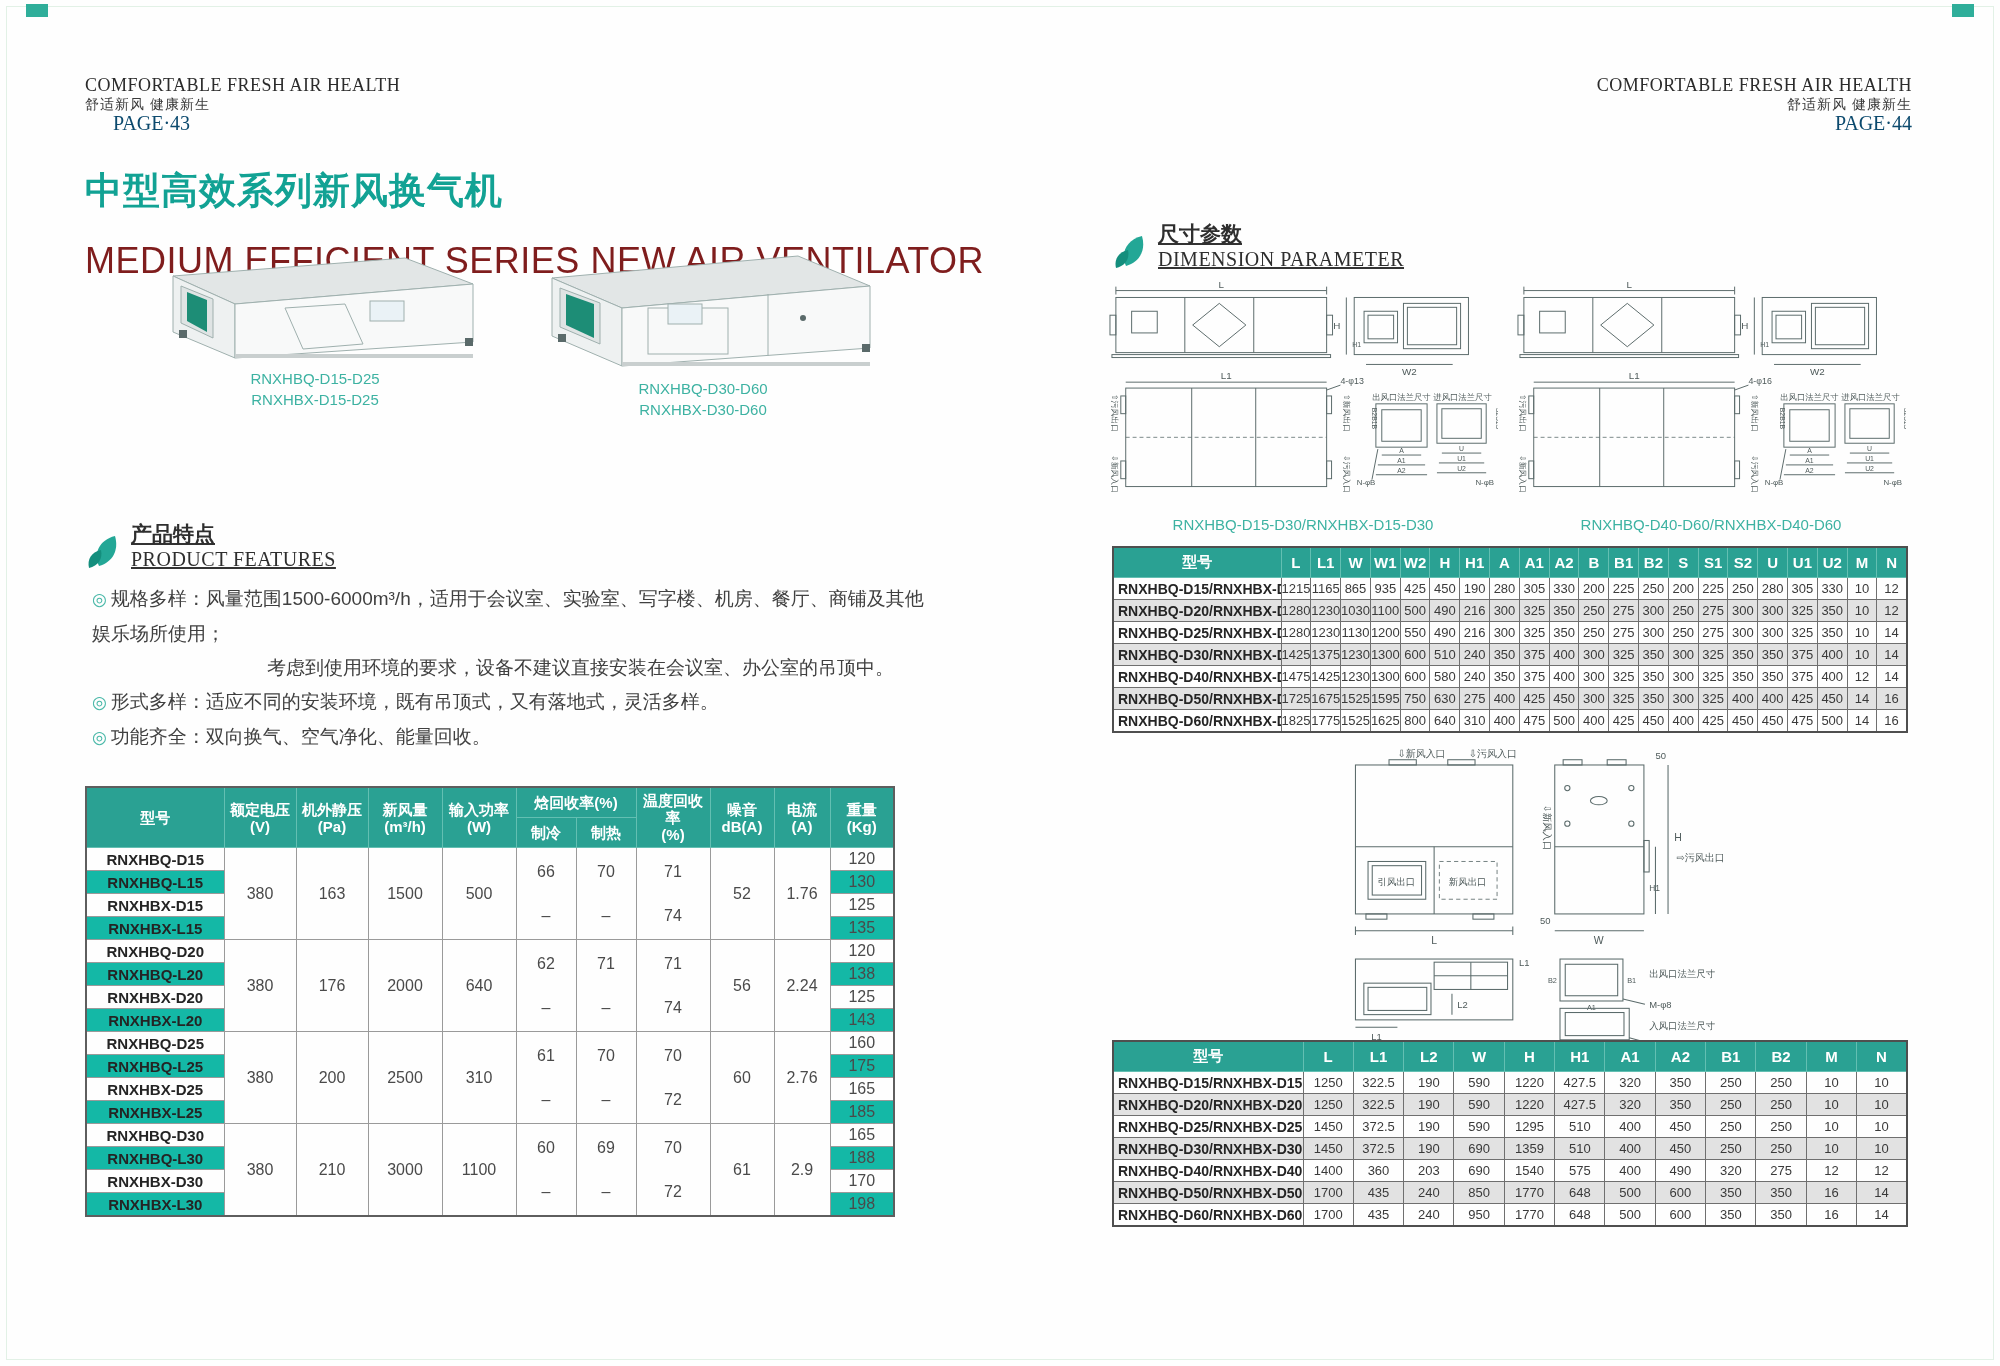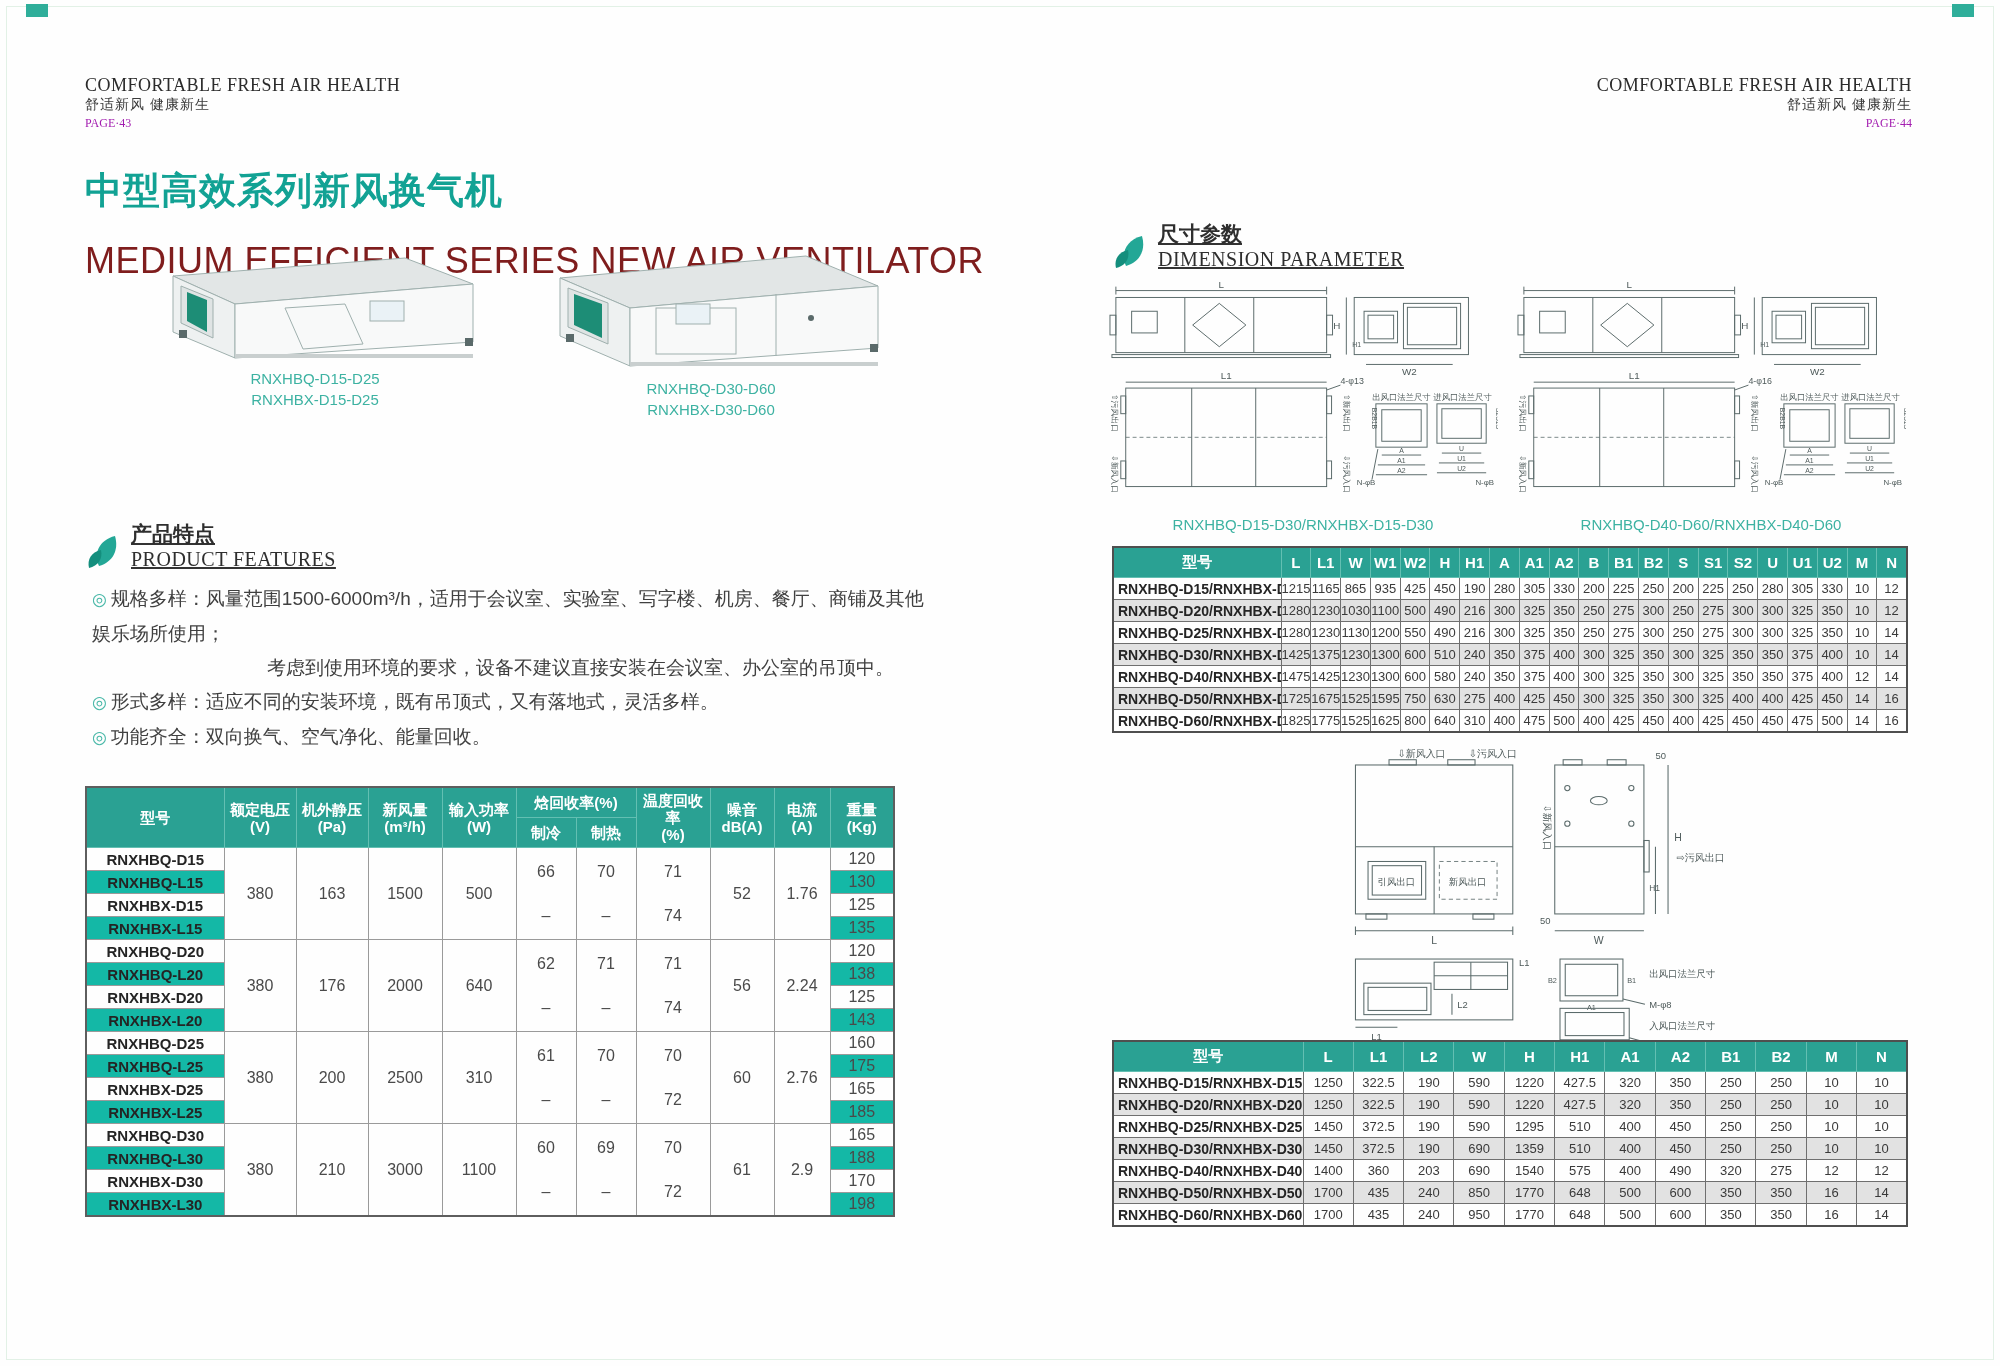--- a/index.html
+++ b/index.html
@@ -6,28 +6,28 @@
   .page{position:relative;width:2000px;height:1366px;background:#fefefe;overflow:hidden;
         font-family:"Liberation Sans",sans-serif;color:#333;}
   .frame{position:absolute;inset:6px;border:1px solid #e2f1e6;pointer-events:none;}
   .mark{position:absolute;top:4px;width:22px;height:13px;background:#2fae9a;}
   .mark.l{left:26px}.mark.r{right:26px}
 
   
   .pg-header{position:absolute;line-height:19px;}
   .pg-header .l1{font-family:"Liberation Serif",serif;font-size:18px;color:#2b2b2b;letter-spacing:.5px;}
   .pg-header .l2{font-size:14px;color:#3a3a3a;letter-spacing:1px;}
-  .pg-header .l3{font-family:"Liberation Serif",serif;font-size:12px;color:#a21caf;}
+  .pg-header .l3{font-family:"Liberation Serif",serif;font-size:20px;color:#0c4a6e;margin-left:28px;}
   .rp-header{right:88px;top:76px;text-align:right;}
   .lp-header{left:85px;top:76px;}
 
   .lp-title{position:absolute;left:85px;top:166px;font-size:37px;font-weight:bold;color:#12a294;letter-spacing:1px;text-align:right;}
   .lp-subtitle{position:absolute;left:85px;top:216px;font-size:36px;color:#7f1d1d;letter-spacing:.5px;margin-top:24px;}
 
-  .products{position:absolute;left:130px;top:246px;display:flex;gap:26px;justify-content:flex-end;}
+  .products{position:absolute;left:130px;top:246px;display:flex;gap:18px;justify-content:flex-end;}
   .product{display:flex;flex-direction:column;align-items:center;width:370px;}
   .product svg{display:block;}
   .pcap{font-size:15px;color:#3db2a2;text-align:center;line-height:21px;margin-top:4px;}
 
   
   .section{position:absolute;display:flex;align-items:flex-end;text-decoration:underline;}
   .leaf{width:40px;height:40px;margin-right:6px;flex:0 0 auto;}
   .sec-cn{font-size:21px;font-weight:bold;color:#2e2e2e;line-height:24px;}
   .sec-en{font-family:"Liberation Serif",serif;font-size:20px;color:#2e2e2e;line-height:26px;letter-spacing:.5px;}
 

